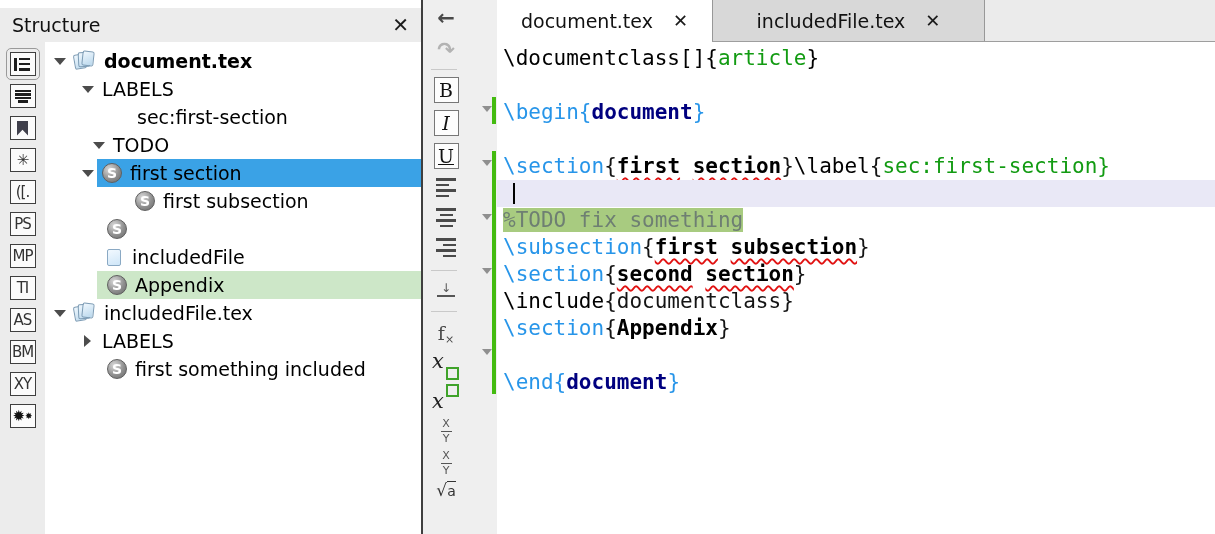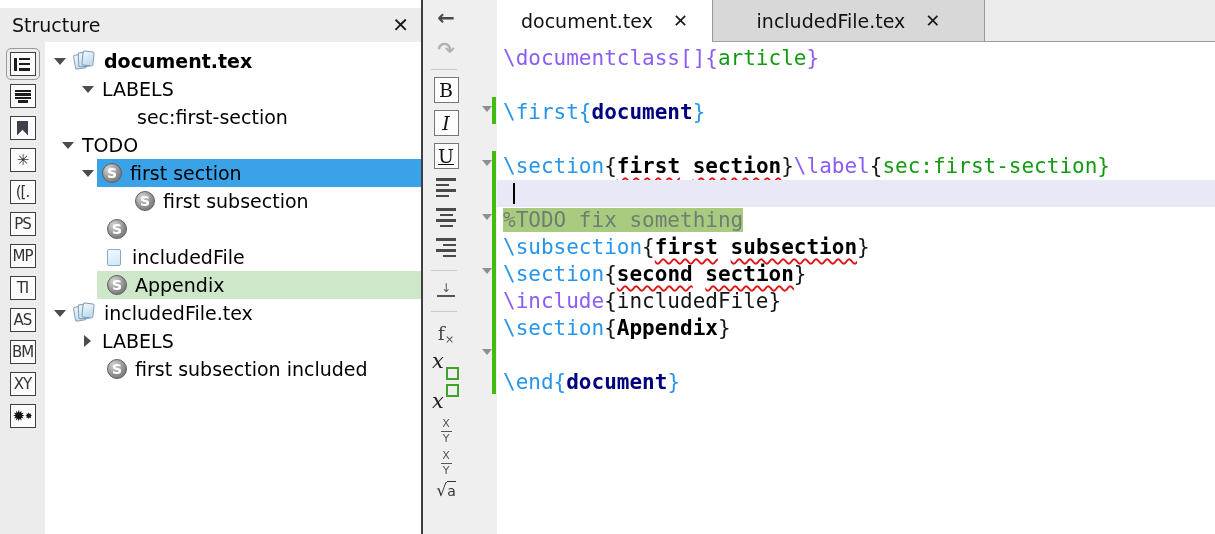--- a/index.html
+++ b/index.html
@@ -79,21 +79,21 @@
   .editor{position:absolute;left:497px;top:0;width:718px;height:534px;background:#fff;}
   .tabbar{display:flex;height:41px;background:#ebebeb;border-bottom:1px solid #9e9e9e;box-sizing:content-box;}
   .tab{display:flex;align-items:center;justify-content:center;gap:20px;font-size:19px;color:#111;
        background:#d8d8d8;border-right:1px solid #989898;box-sizing:border-box;position:relative;}
   .tab.active{background:#fff;}
   .tab.active::after{content:"";position:absolute;left:0;right:0;bottom:-1px;height:1px;background:#fff;}
   .tab-close{font-size:18px;line-height:1;color:#1a1a1a;}
   .code{position:relative;padding-top:3px;font-family:"DejaVu Sans Mono",monospace;}
   .code-line{height:27px;line-height:27px;white-space:pre;padding-left:6px;font-size:21px;position:relative;}
   .code-line.cursorline{background:#e9e8f6;}
-  .tk-cmd{color:#8b5cf6;}
+  .tk-cmd{color:#000000;}
   .tk-kw{color:#2795e9;}
   .tk-env{color:#00007f;font-weight:bold;margin-top:8px;}
   .tk-val{color:#129b12;}
   .tk-txt{color:#141414;}
   .tk-sect{color:#000;font-weight:bold;}
   .tk-misp{color:#000;font-weight:bold;text-decoration:underline wavy #e11212 1.5px;text-underline-offset:4px;}
   .tk-comment{color:#6e7f72;background:#a8cb80;}
   .cursor{position:absolute;left:16px;top:3px;width:2px;height:21px;background:#000;}
 </style>
 </head>
@@ -200,21 +200,21 @@
               </div>
               <span>LABELS</span>
             </div>
           </div>
           <div class="tree-row">
             <div class="row-content" style="padding-left: 92px;">
               <span>sec:first-section</span>
             </div>
           </div>
           <div class="tree-row">
-            <div class="row-content" style="padding-left: 16px; justify-content: space-between;">
+            <div class="row-content" style="padding-left: 47px; justify-content: space-between;">
               <div class="exp">
                 <div class="exp-open"></div>
               </div>
               <span>TODO</span>
             </div>
           </div>
           <div class="tree-row">
             <div class="row-hl" style="background: rgb(58, 162, 230);"></div>
             <div class="row-content" style="padding-left: 36px;">
               <div class="exp">
@@ -265,21 +265,21 @@
             <div class="row-content" style="padding-left: 36px;">
               <div class="exp">
                 <div class="exp-closed"></div>
               </div>
               <span>LABELS</span>
             </div>
           </div>
           <div class="tree-row">
             <div class="row-content" style="padding-left: 62px;">
               <div class="icon-sect">S</div>
-              <span>first subsection included</span>
+              <span>first something included</span>
             </div>
           </div>
         </div>
     </div>
   </div>
 
   <div class="divider"></div>
 
   <div class="midcol">
       <div class="tb-item" style="top: 8px;">
@@ -375,27 +375,27 @@
           <span class="tab-close">✕</span>
         </div>
         <div class="tab" style="width: 272px;">
           <span>includedFile.tex</span>
           <span class="tab-close">✕</span>
         </div>
       </div>
     <div class="code">
         <div class="code-line"><span class="tk-cmd">\documentclass[]{</span><span class="tk-val">article</span><span class="tk-cmd">}</span></div>
         <div class="code-line"></div>
-        <div class="code-line"><span class="tk-kw">\first{</span><span class="tk-env">document</span><span class="tk-kw">}</span></div>
+        <div class="code-line"><span class="tk-kw">\begin{</span><span class="tk-env">document</span><span class="tk-kw">}</span></div>
         <div class="code-line"></div>
         <div class="code-line"><span class="tk-kw">\section</span><span class="tk-txt">{</span><span class="tk-misp">first</span><span class="tk-sect"> </span><span class="tk-misp">section</span><span class="tk-txt">}</span><span class="tk-cmd">\label</span><span class="tk-txt">{</span><span class="tk-val">sec:first-section</span><span class="tk-val">}</span></div>
         <div class="code-line cursorline" style="background: rgb(233, 232, 246);"><span class="tk-txt"> </span><div class="cursor"></div></div>
         <div class="code-line"><span class="tk-comment">%TODO fix something</span></div>
         <div class="code-line"><span class="tk-kw">\subsection</span><span class="tk-txt">{</span><span class="tk-misp">first</span><span class="tk-sect"> </span><span class="tk-misp">subsection</span><span class="tk-txt">}</span></div>
         <div class="code-line"><span class="tk-kw">\section</span><span class="tk-txt">{</span><span class="tk-misp">second</span><span class="tk-sect"> </span><span class="tk-misp">section</span><span class="tk-txt">}</span></div>
-        <div class="code-line"><span class="tk-cmd">\include</span><span class="tk-txt">{includedFile}</span></div>
+        <div class="code-line"><span class="tk-cmd">\include</span><span class="tk-txt">{documentclass}</span></div>
         <div class="code-line"><span class="tk-kw">\section</span><span class="tk-txt">{</span><span class="tk-sect">Appendix</span><span class="tk-txt">}</span></div>
         <div class="code-line"></div>
         <div class="code-line"><span class="tk-kw">\end{</span><span class="tk-env">document</span><span class="tk-kw">}</span></div>
       </div>
   </div>
 
 </div>
 
 </body></html>

